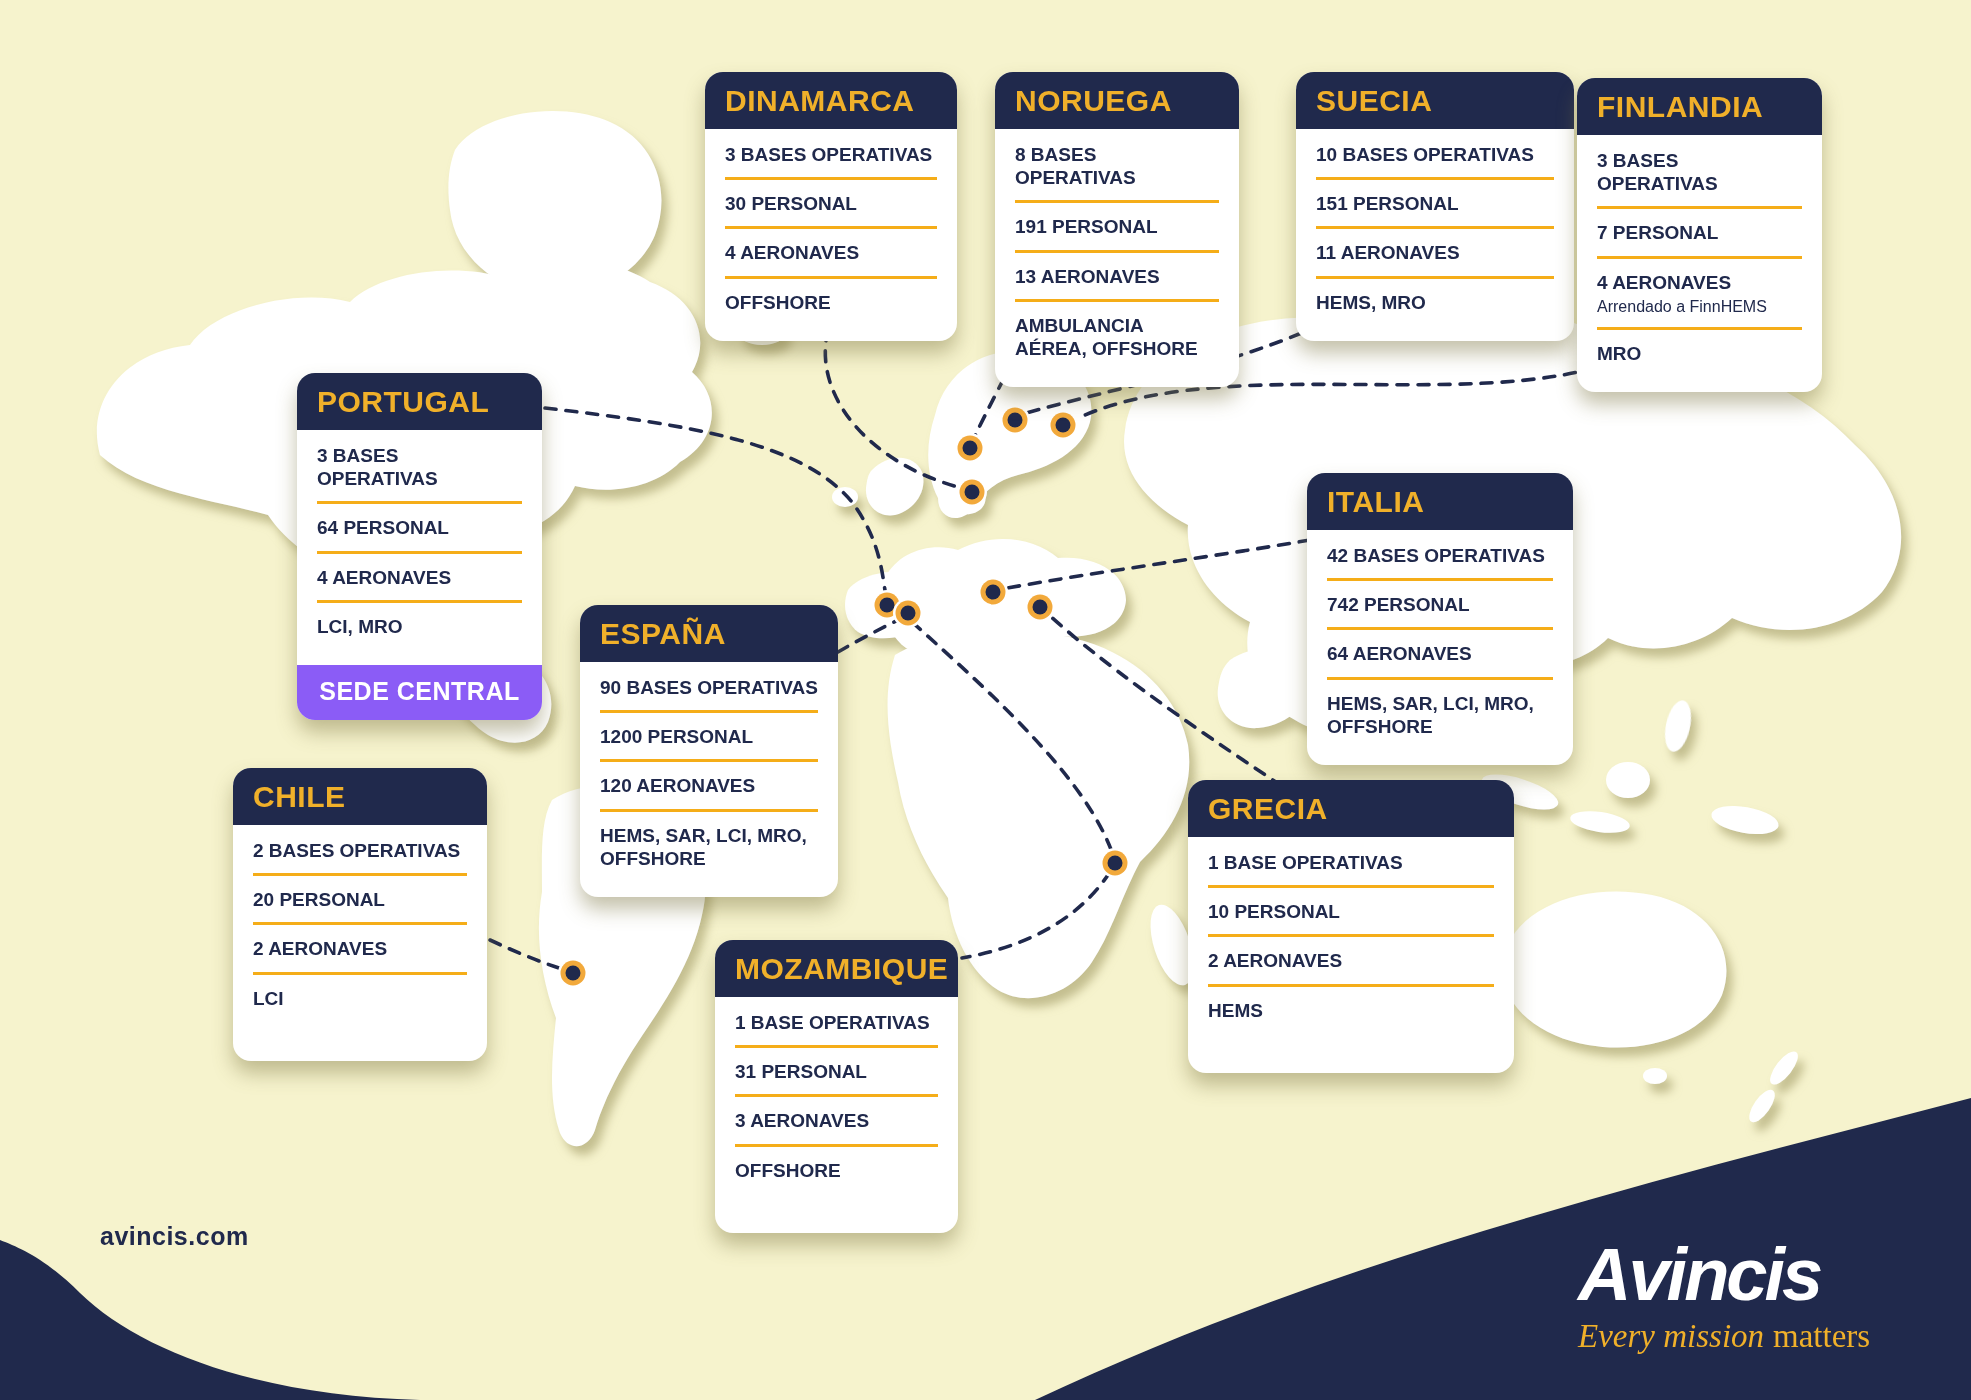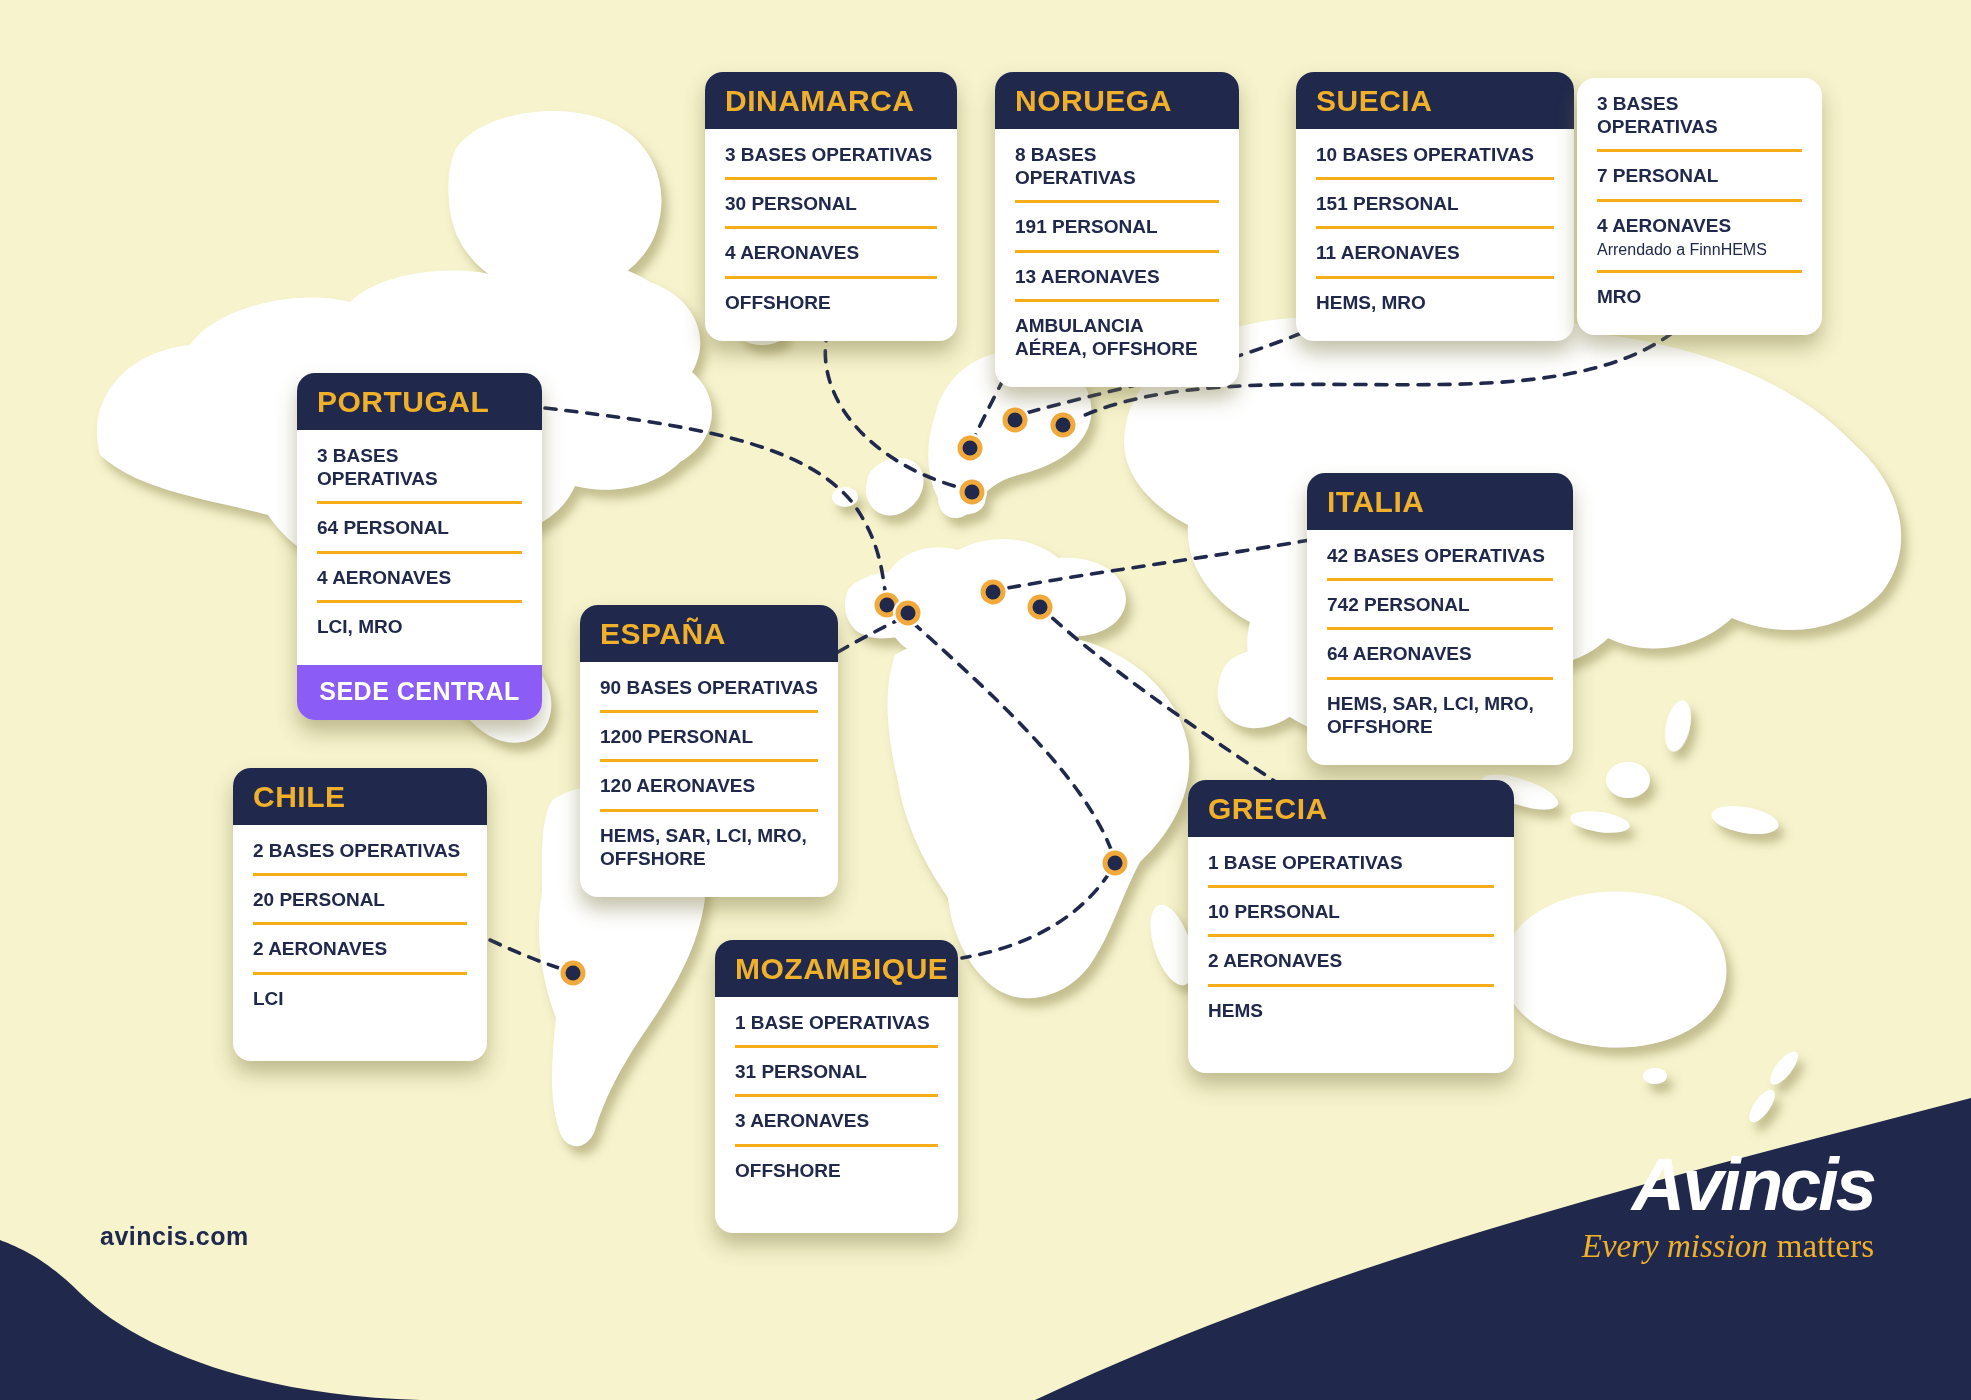--- a/index.html
+++ b/index.html
@@ -30,21 +30,21 @@
   .c-portugal{left:297px;top:373px;width:245px}
   .c-espana{left:580px;top:605px;width:258px}
   .c-italia{left:1307px;top:473px;width:266px}
   .c-chile{left:233px;top:768px;width:254px}
   .c-grecia{left:1188px;top:780px;width:326px}
   .c-mozambique{left:715px;top:940px;width:243px}
 
   
   .website{position:absolute;left:100px;top:1222px;color:#20294c;
            font-size:25px;font-weight:bold;letter-spacing:.5px;}
-  .logo{position:absolute;left:1578px;top:1148px;width:296px;text-align:right;color:#fff;}
+  .logo{position:absolute;left:1578px;top:1238px;width:296px;text-align:left;color:#fff;}
   .logo-name{font-size:74px;font-weight:bold;font-style:italic;
              letter-spacing:-3px;line-height:1;}
   .logo-tagline{margin-top:6px;font-family:"Liberation Serif",serif;
                 font-size:33px;color:#f0b02a;white-space:nowrap;}
   .logo-tagline .em{font-style:italic;}
   .logo-tagline .end{font-style:normal;margin-left:9px;}
 </style>
 </head>
 <body>
 
@@ -202,20 +202,23 @@
     </div>
     <div class="card-body">
       <div class="row">10 BASES OPERATIVAS</div>
       <div class="row">151 PERSONAL</div>
       <div class="row">11 AERONAVES</div>
       <div class="row last">HEMS, MRO</div>
     </div>
   </div>
 
   <div class="card c-finlandia">
+    <div class="card-header">
+      <span class="card-title">FINLANDIA</span>
+    </div>
     <div class="card-body">
       <div class="row">3 BASES OPERATIVAS</div>
       <div class="row">7 PERSONAL</div>
       <div class="row">
         <div>4 AERONAVES</div>
         <div class="subnote">Arrendado a FinnHEMS</div>
       </div>
       <div class="row last">MRO</div>
     </div>
   </div>

